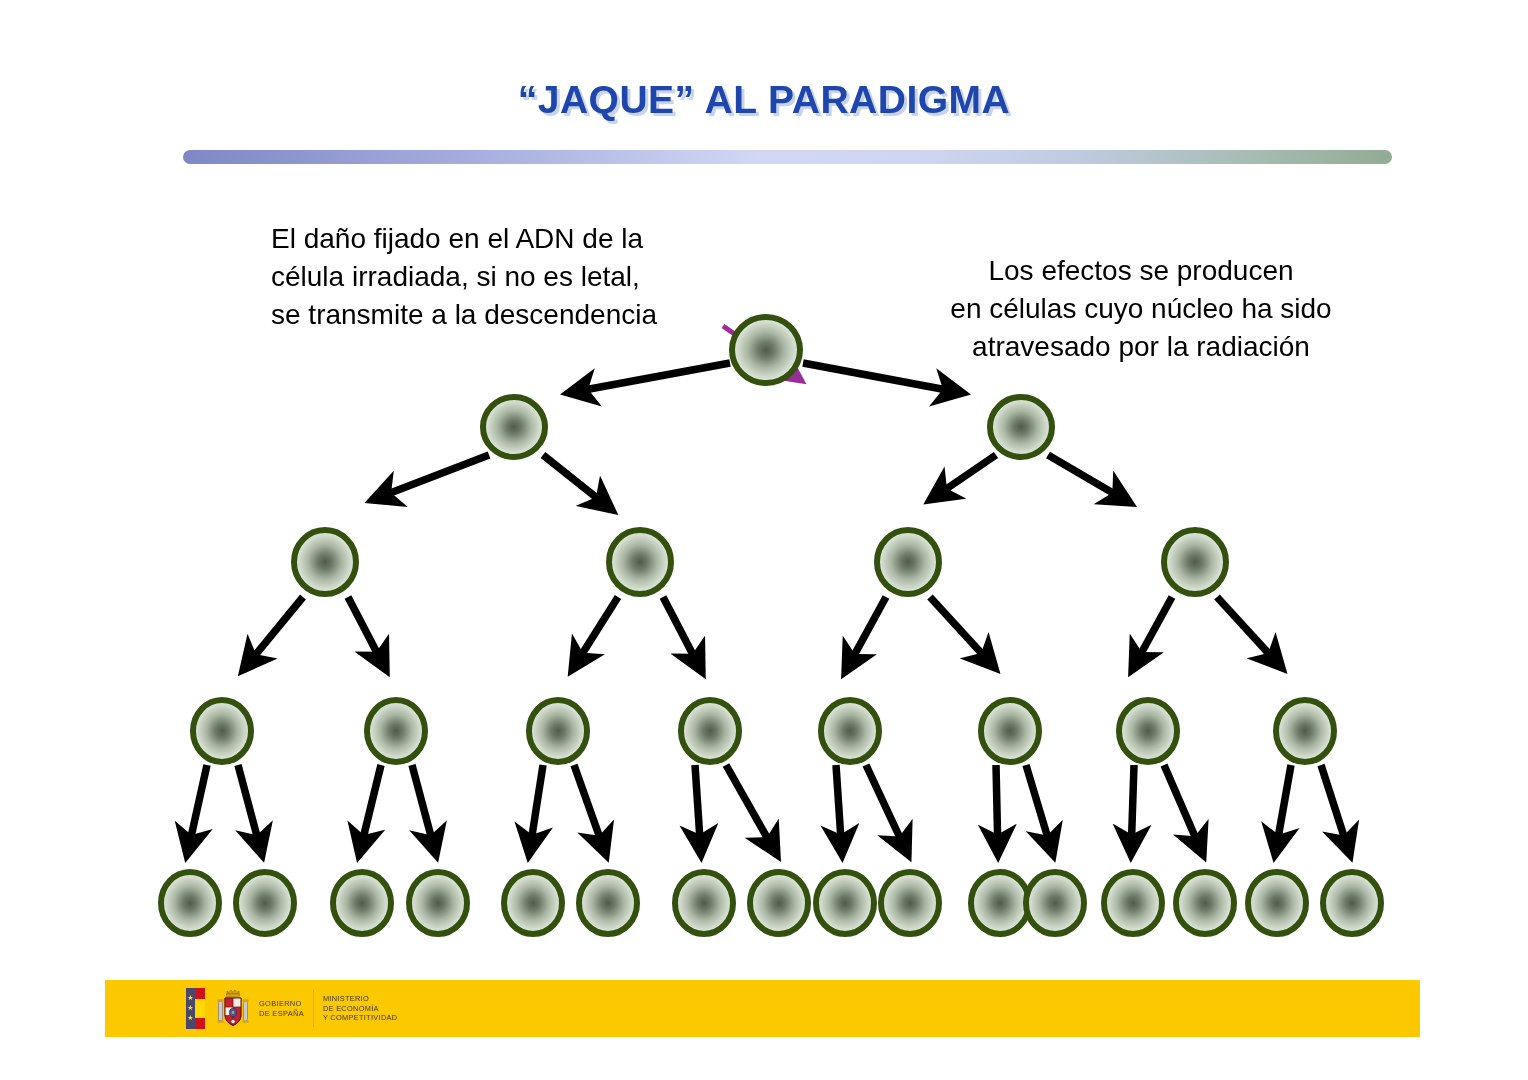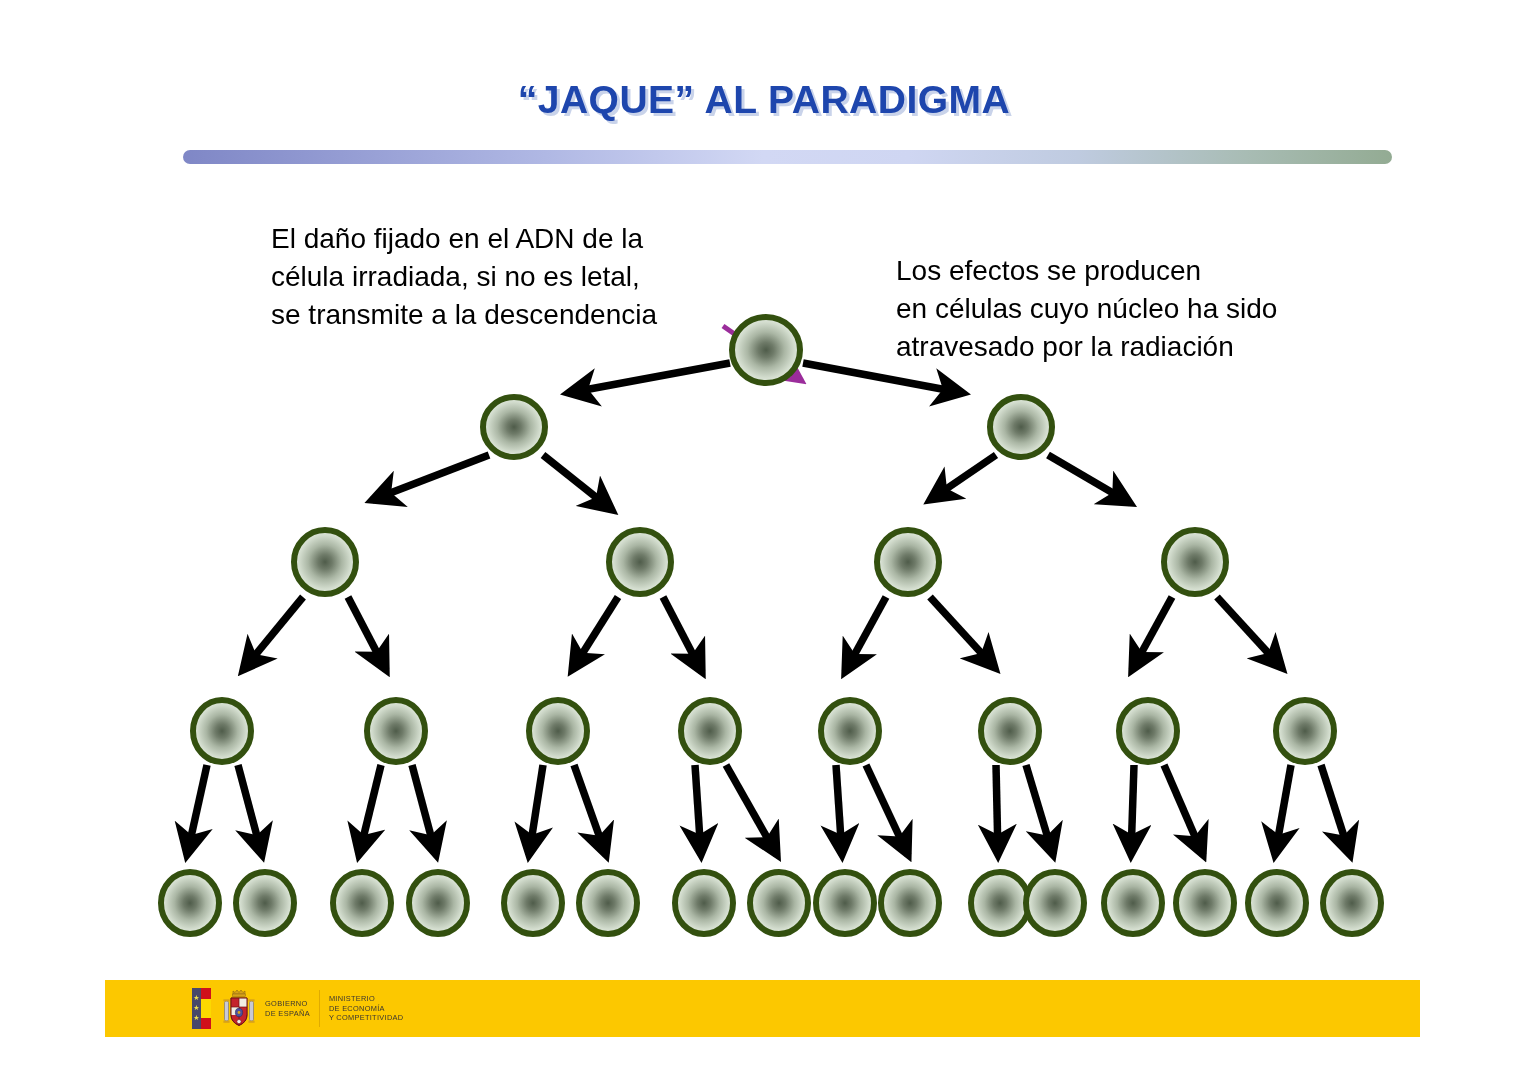--- a/index.html
+++ b/index.html
@@ -63,21 +63,21 @@
   }
   #caption-left {
     left: 255px;
     top: 220px;
     text-align: left;
   }
   #caption-right {
     left: 880px;
     top: 252px;
     width: 490px;
-    text-align: left;
+    text-align: center;
   }
 
   
   #tree-canvas {
     position: absolute;
     left: 0;
     top: 0;
     width: 1528px;
     height: 1080px;
     pointer-events: none;
@@ -87,21 +87,21 @@
   #footer-bar {
     position: absolute;
     left: 105px;
     top: 980px;
     width: 1315px;
     height: 57px;
     background: #fcc800;
   }
   #footer-gob-block {
     position: absolute;
-    left: 87px;
+    left: 81px;
     top: 4px;
     height: 49px;
     display: flex;
     align-items: center;
   }
   #flag-strip {
     width: 19px;
     height: 41px;
     position: relative;
     overflow: hidden;

